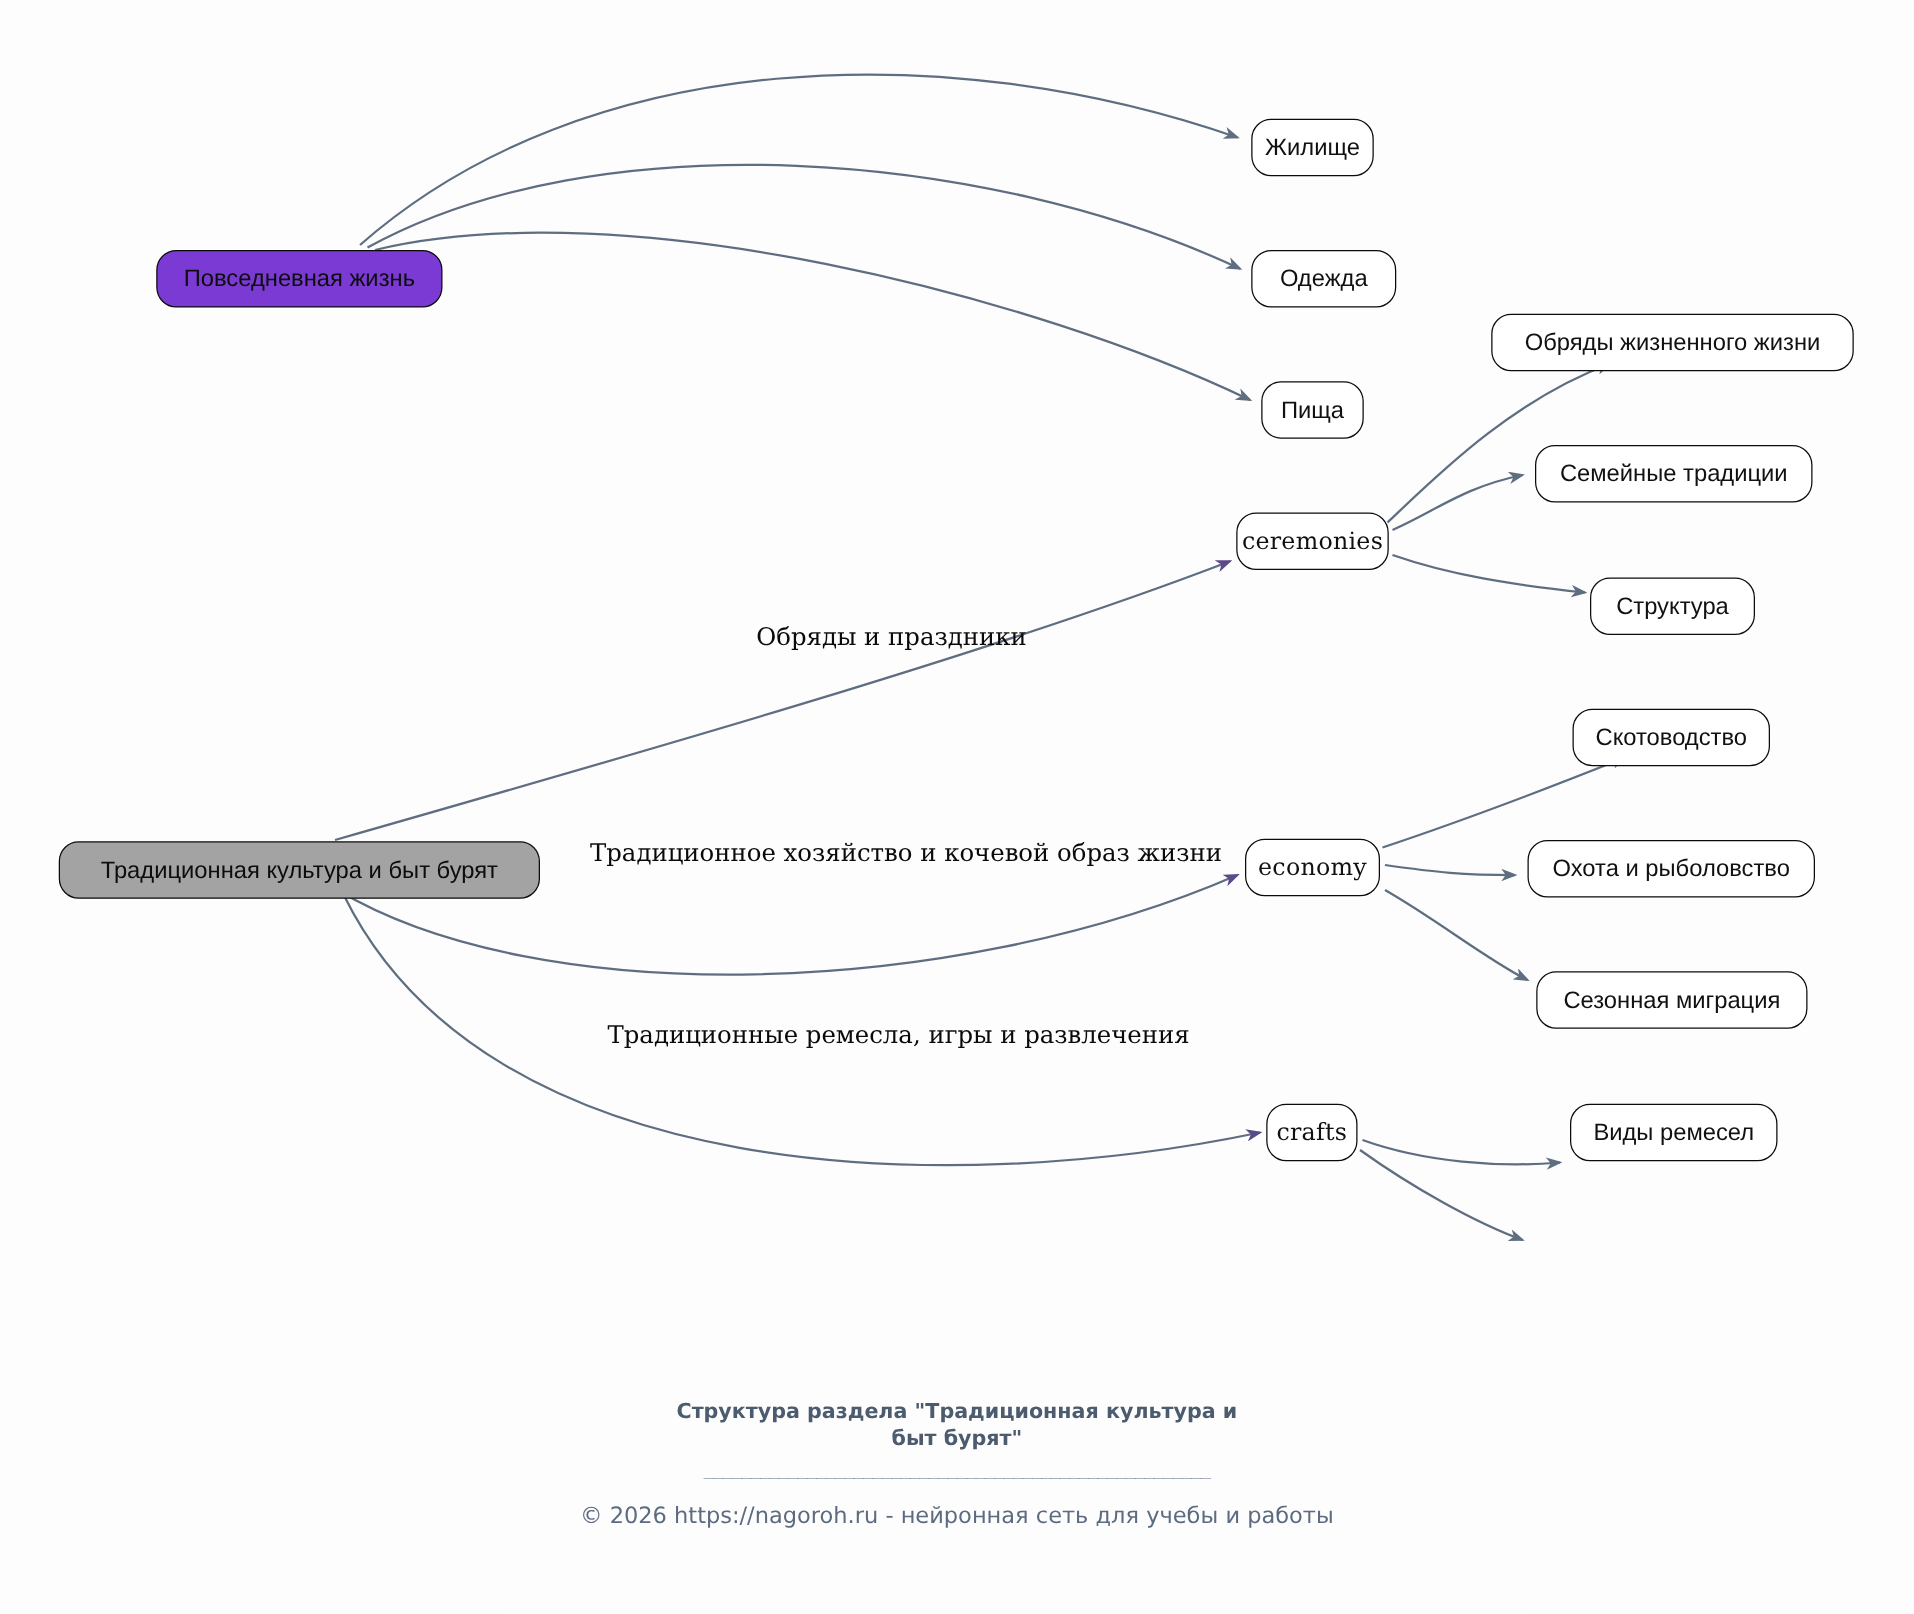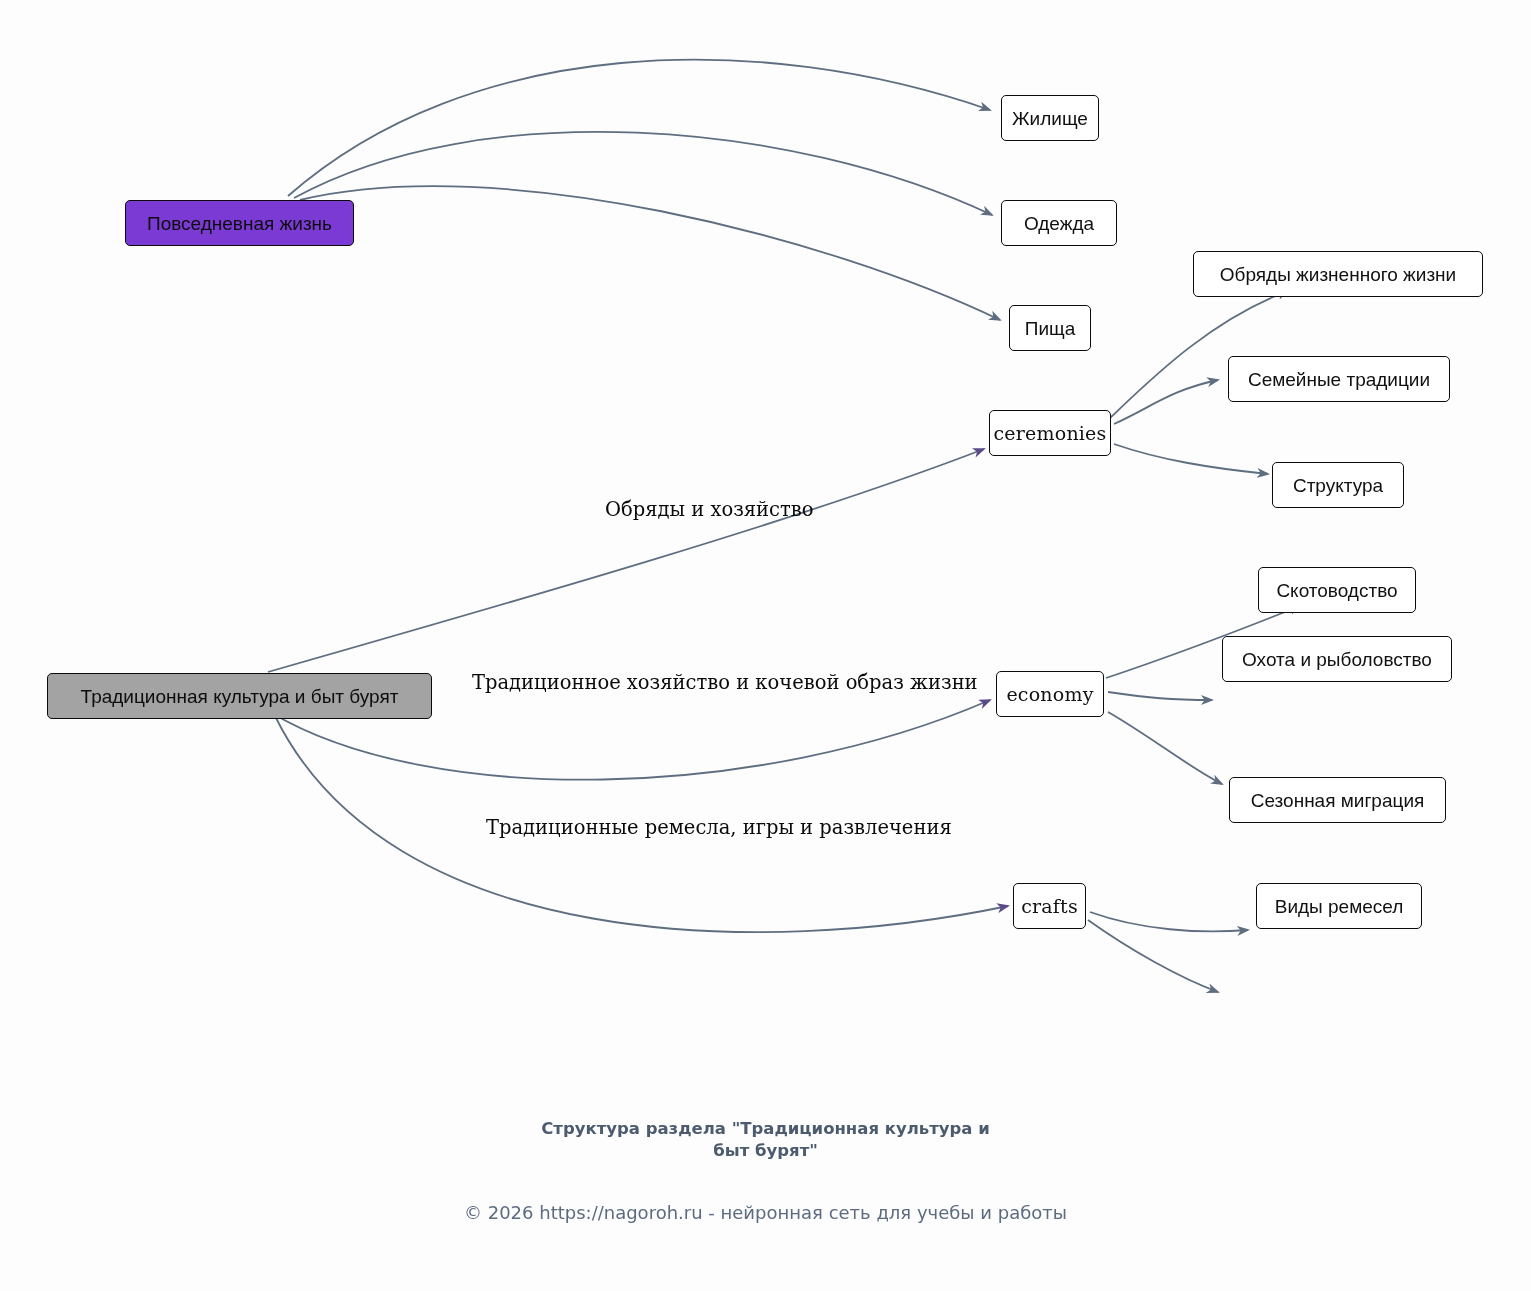--- a/index.html
+++ b/index.html
@@ -27,21 +27,21 @@
     height: 1291px;
     pointer-events: none;
   }
   .node {
     position: absolute;
     box-sizing: border-box;
     display: flex;
     align-items: center;
     justify-content: center;
     border: 1.6px solid #0b0b0b;
-    border-radius: 5px;
+    border-radius: 16px;
     background: #ffffff;
     color: #111111;
     font-family: "Liberation Sans", sans-serif;
     font-size: 19px;
     line-height: 1;
     white-space: nowrap;
     padding: 0 15px;
     height: 46px;
   }
   .node.root-purple {
@@ -152,30 +152,30 @@
   <div class="node" style="left:1193px; top:251px; width:290px;">Обряды жизненного жизни</div>
 
   <div class="node" style="left:1228px; top:356px; width:222px;">Семейные традиции</div>
 
   <div class="node" style="left:1272px; top:462px; width:132px;">Структура</div>
 
   <div class="node mid" style="left:996px; top:671px; width:108px;">economy</div>
 
   <div class="node" style="left:1258px; top:567px; width:158px;">Скотоводство</div>
 
-  <div class="node" style="left:1222px; top:636px; width:230px;">Охота и рыболовство</div>
+  <div class="node" style="left:1222px; top:672px; width:230px;">Охота и рыболовство</div>
 
   <div class="node" style="left:1229px; top:777px; width:217px;">Сезонная миграция</div>
 
   <div class="node mid" style="left:1013px; top:883px; width:73px;">crafts</div>
 
   <div class="node" style="left:1256px; top:883px; width:166px;">Виды ремесел</div>
 
 
-  <div class="edge-label" style="left:605px; top:500px;">Обряды и хозяйство</div>
+  <div class="edge-label" style="left:605px; top:500px;">Обряды и праздники</div>
 
   <div class="edge-label" style="left:472px; top:673px;">Традиционное хозяйство и кочевой образ жизни</div>
 
   <div class="edge-label" style="left:486px; top:818px;">Традиционные ремесла, игры и развлечения</div>
 
   <div class="footer" style="top:1118px;">
     <div class="footer-title">Структура раздела "Традиционная культура и</div>
     <div class="footer-title">быт бурят"</div>
     <div class="footer-rule">______________________________________________________</div>
     <div class="footer-copy" style="margin-top:18px;">© 2026 https://nagoroh.ru - нейронная сеть для учебы и работы</div>

